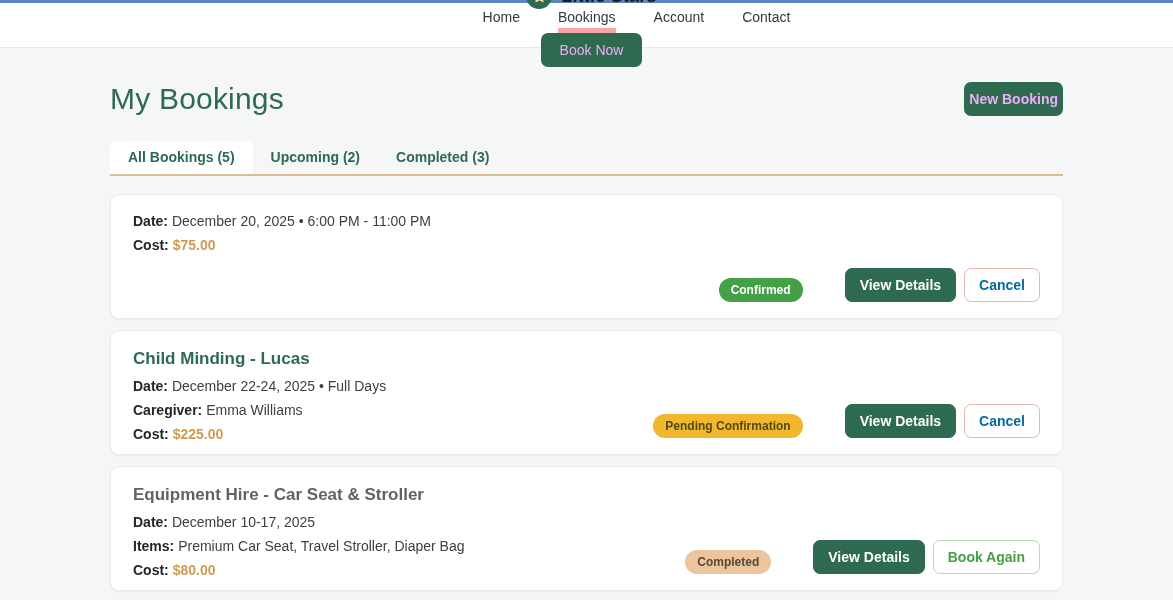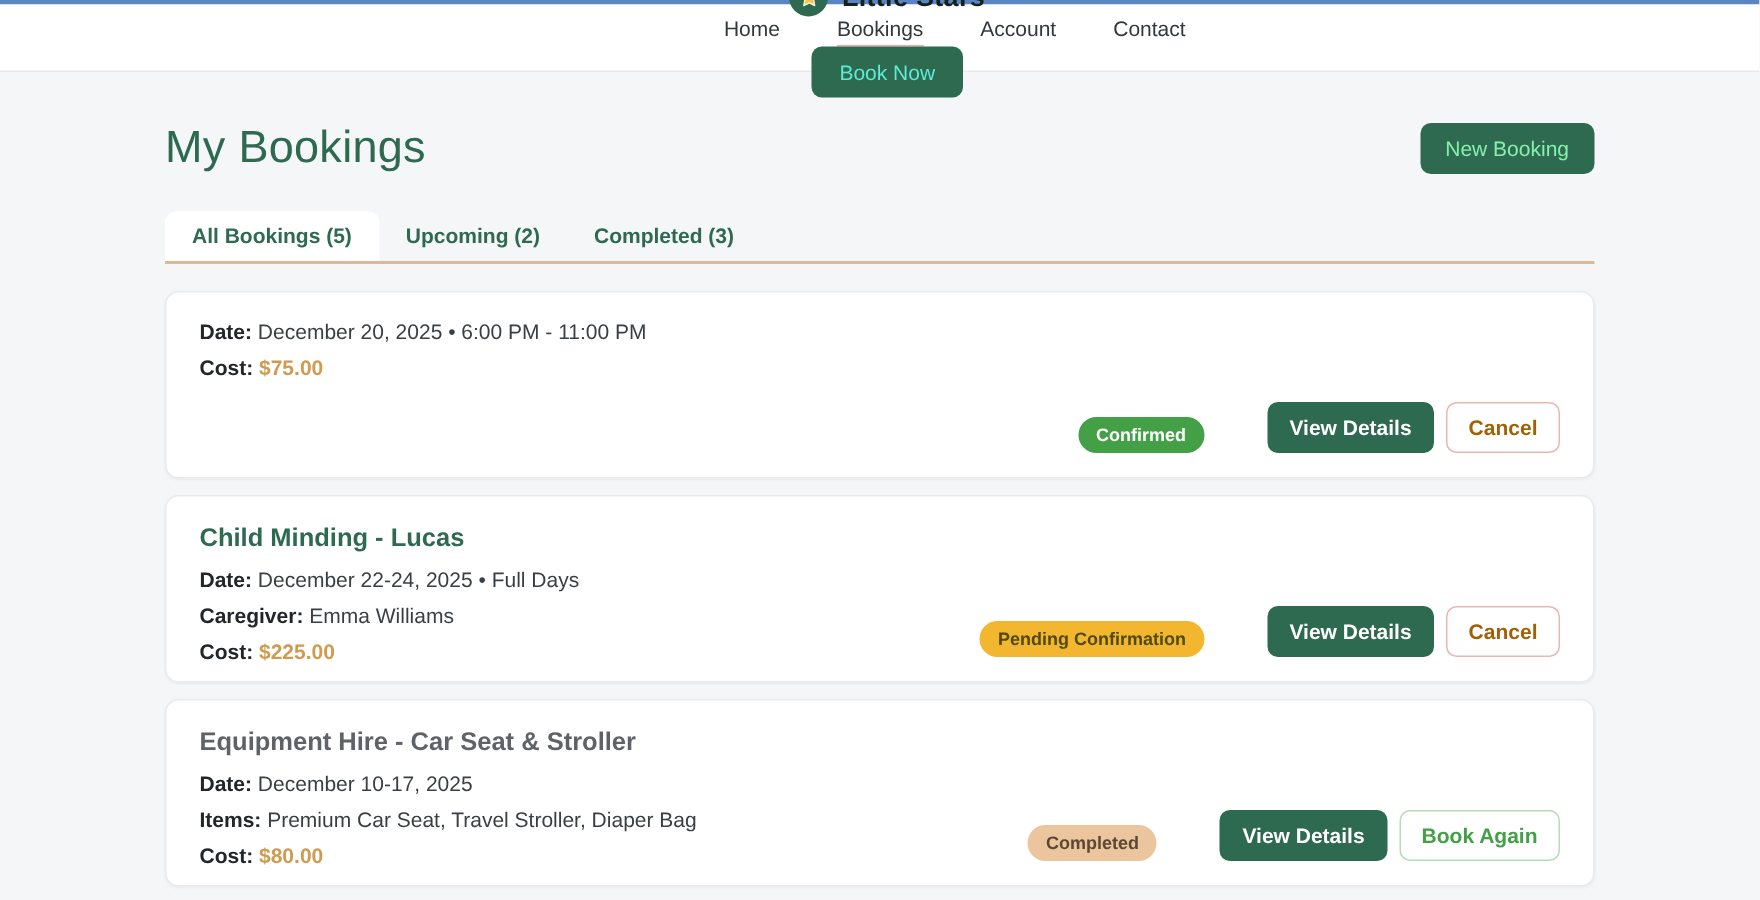--- a/index.html
+++ b/index.html
@@ -27,35 +27,35 @@
   .logo-circle {
     width:26px; height:26px; border-radius:50%;
     background:#2d6a4f; display:flex; align-items:center; justify-content:center;
   }
   .brand-name { font-size:18px; font-weight:bold; color:#17211c; letter-spacing:.2px; }
   nav { display:flex; gap:38px; margin-left:90px; }
   nav a {
     font-size:14px; color:#33383d; text-decoration:none; cursor:pointer;
     padding-bottom:3px;
   }
-  nav a.active { border-bottom:1px solid #fca5a5; }
+  nav a.active { border-bottom:5px solid #fca5a5; }
   .btn-book-now {
-    background:#2d6a4f; color:#5eead4; border:none; cursor:pointer;
+    background:#2d6a4f; color:#f0abfc; border:none; cursor:pointer;
     font-family:inherit; font-size:14px; padding:9px 19px; border-radius:7px;
   }
   main { width:953px; margin:0 auto; }
   .page-head {
     margin-top:34px;
     display:flex; align-items:center; justify-content:space-between;
   }
   h1 { font-size:30px; font-weight:normal; color:#2d6a4f; letter-spacing:.2px; }
   .btn-new-booking {
-    background:#2d6a4f; color:#86efac; border:none; cursor:pointer;
-    font-family:inherit; font-size:14px; font-weight:normal;
-    padding:9px 17px; border-radius:7px;
+    background:#2d6a4f; color:#f0abfc; border:none; cursor:pointer;
+    font-family:inherit; font-size:14px; font-weight:bold;
+    padding:9px 5px; border-radius:7px;
   }
   .tabs {
     margin-top:25px;
     display:flex;
     border-bottom:2px solid #d9bb96;
   }
   .tab {
     font-size:14px; font-weight:bold; color:#2d6a4f;
     padding:8px 18px 9px 18px; cursor:pointer;
     border-radius:7px 7px 0 0;
@@ -87,21 +87,21 @@
   }
   .badge-confirmed { background:#43a047; color:#ffffff; }
   .badge-pending   { background:#f2b72e; color:#514a12; }
   .badge-completed { background:#eac59e; color:#5c4733; }
   .actions { display:flex; gap:8px;padding-left:32px; }
   .btn {
     font-family:inherit; font-size:14px; font-weight:bold;
     padding:8px 14px; border-radius:7px; cursor:pointer;
   }
   .btn-primary { background:#2d6a4f; color:#ffffff; border:1px solid #2d6a4f; }
-  .btn-danger-outline { background:#ffffff; color:#a16207; border:1px solid #eab6b2; }
+  .btn-danger-outline { background:#ffffff; color:#0369a1; border:1px solid #eab6b2; }
   .btn-success-outline { background:#ffffff; color:#43a047; border:1px solid #b4ddb6; }
 </style>
 </head>
 <body>
 
 <div class="topbar"></div>
 
 <header>
   <div class="header-inner">
     <div class="brand">

